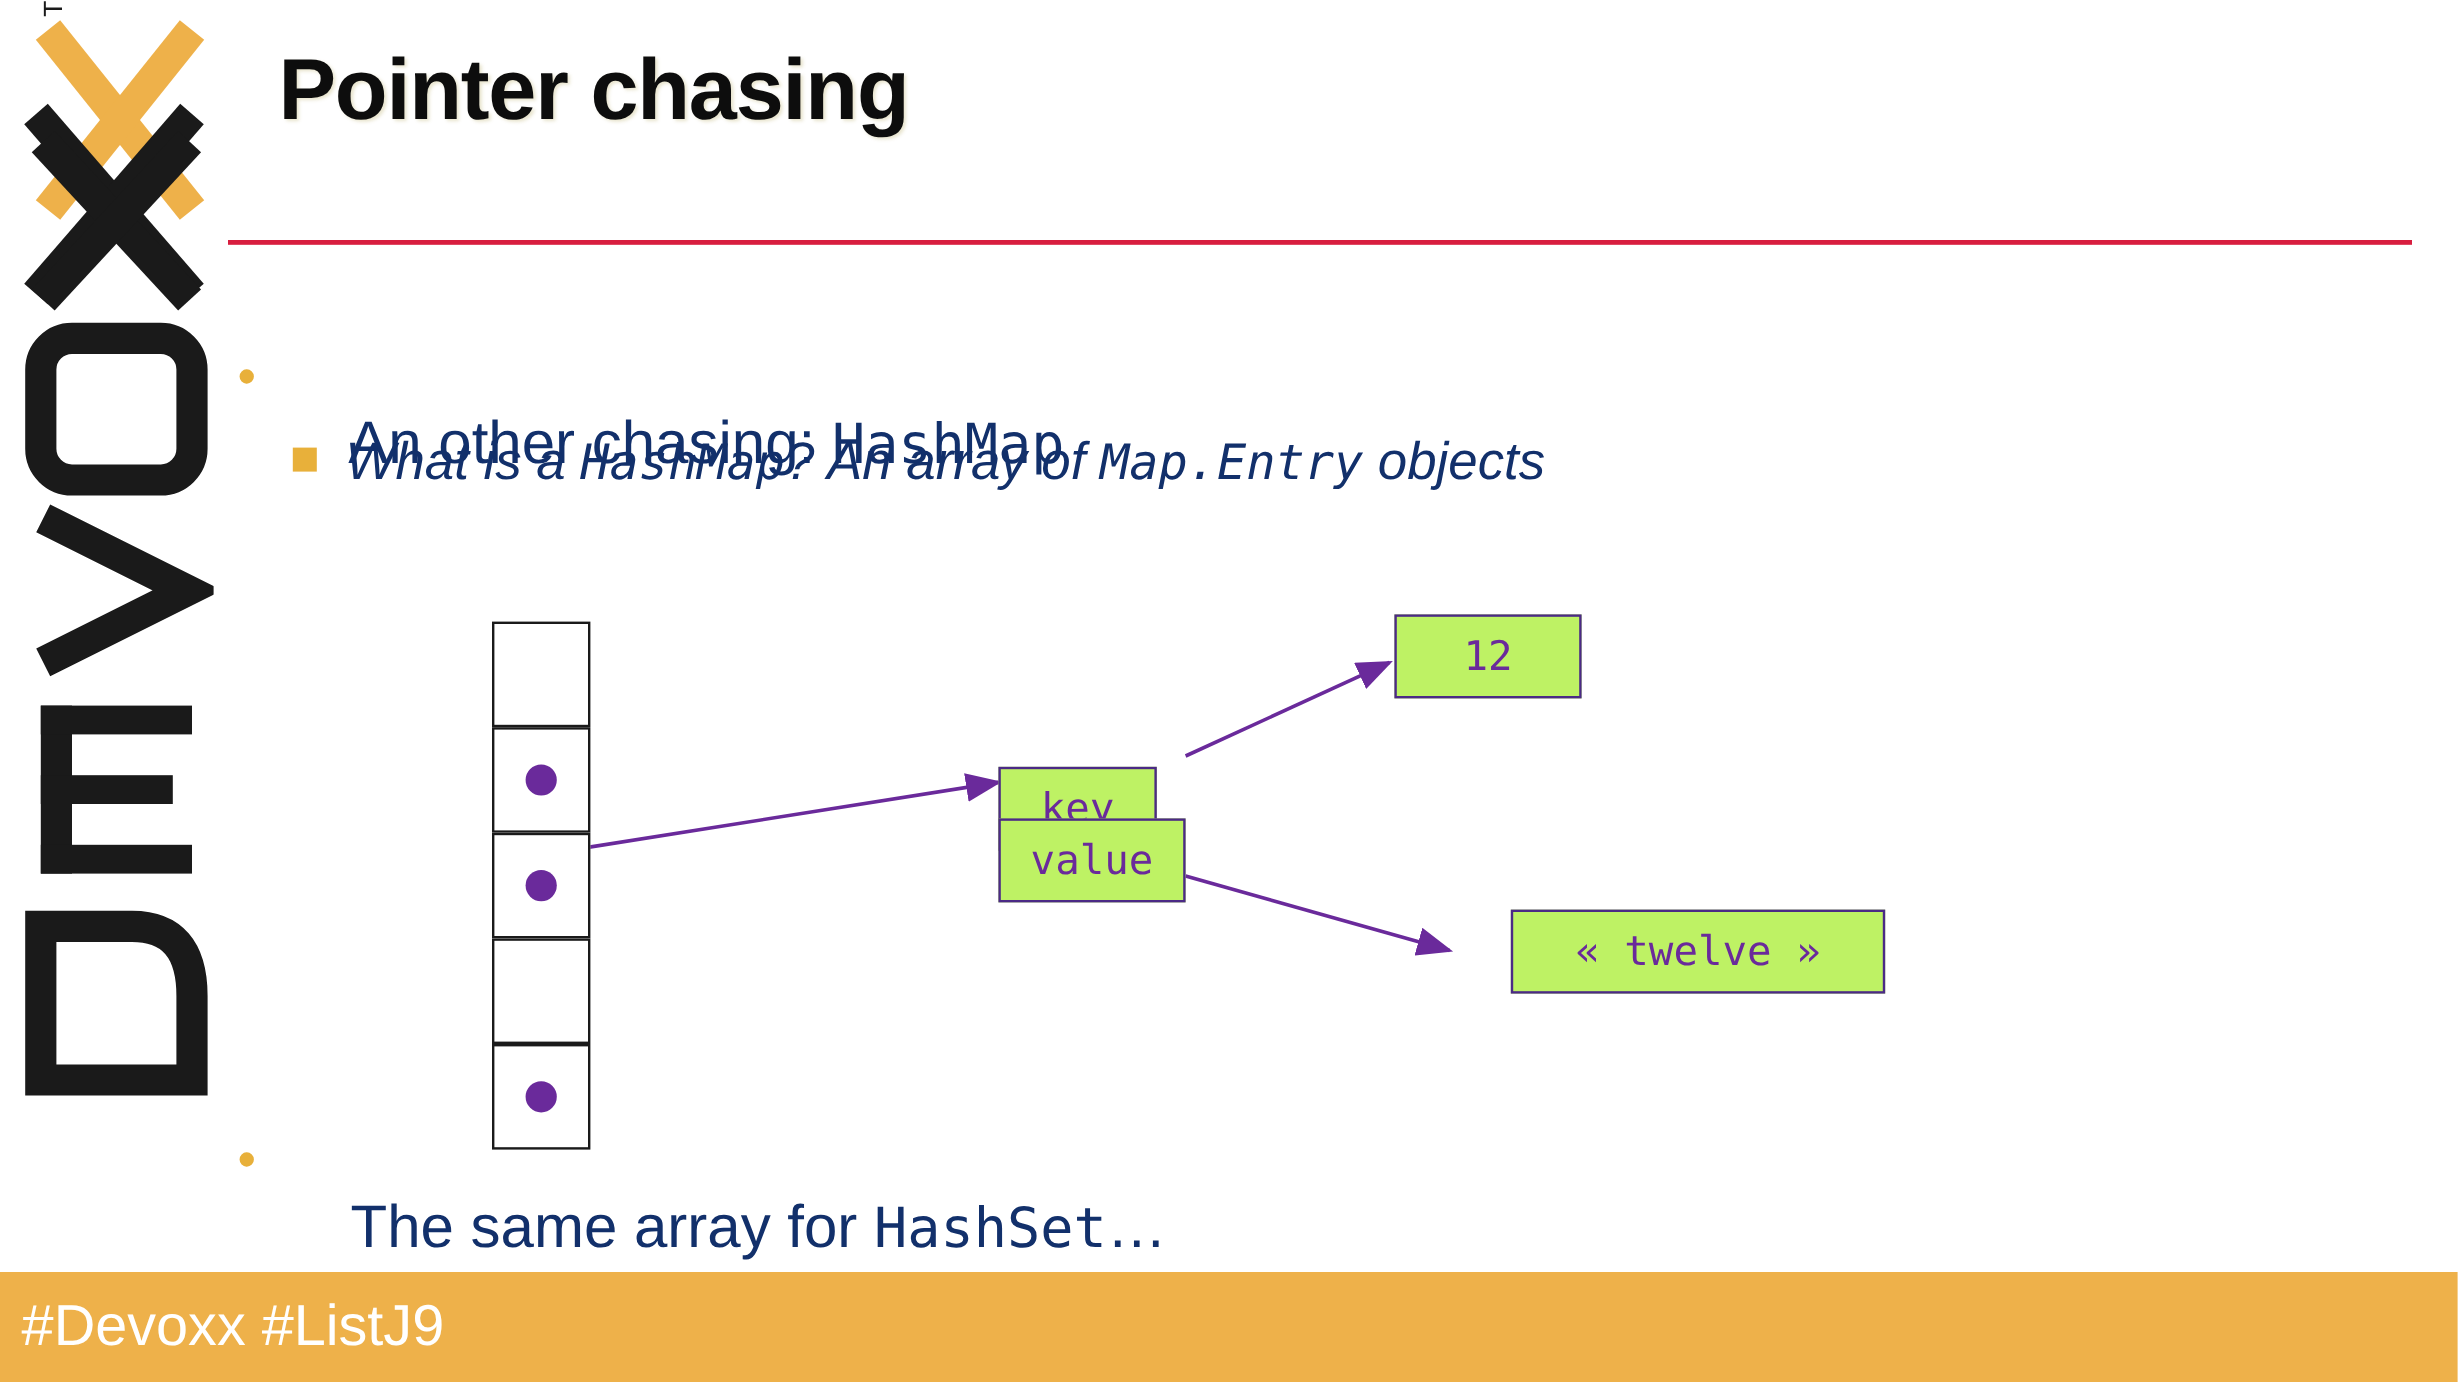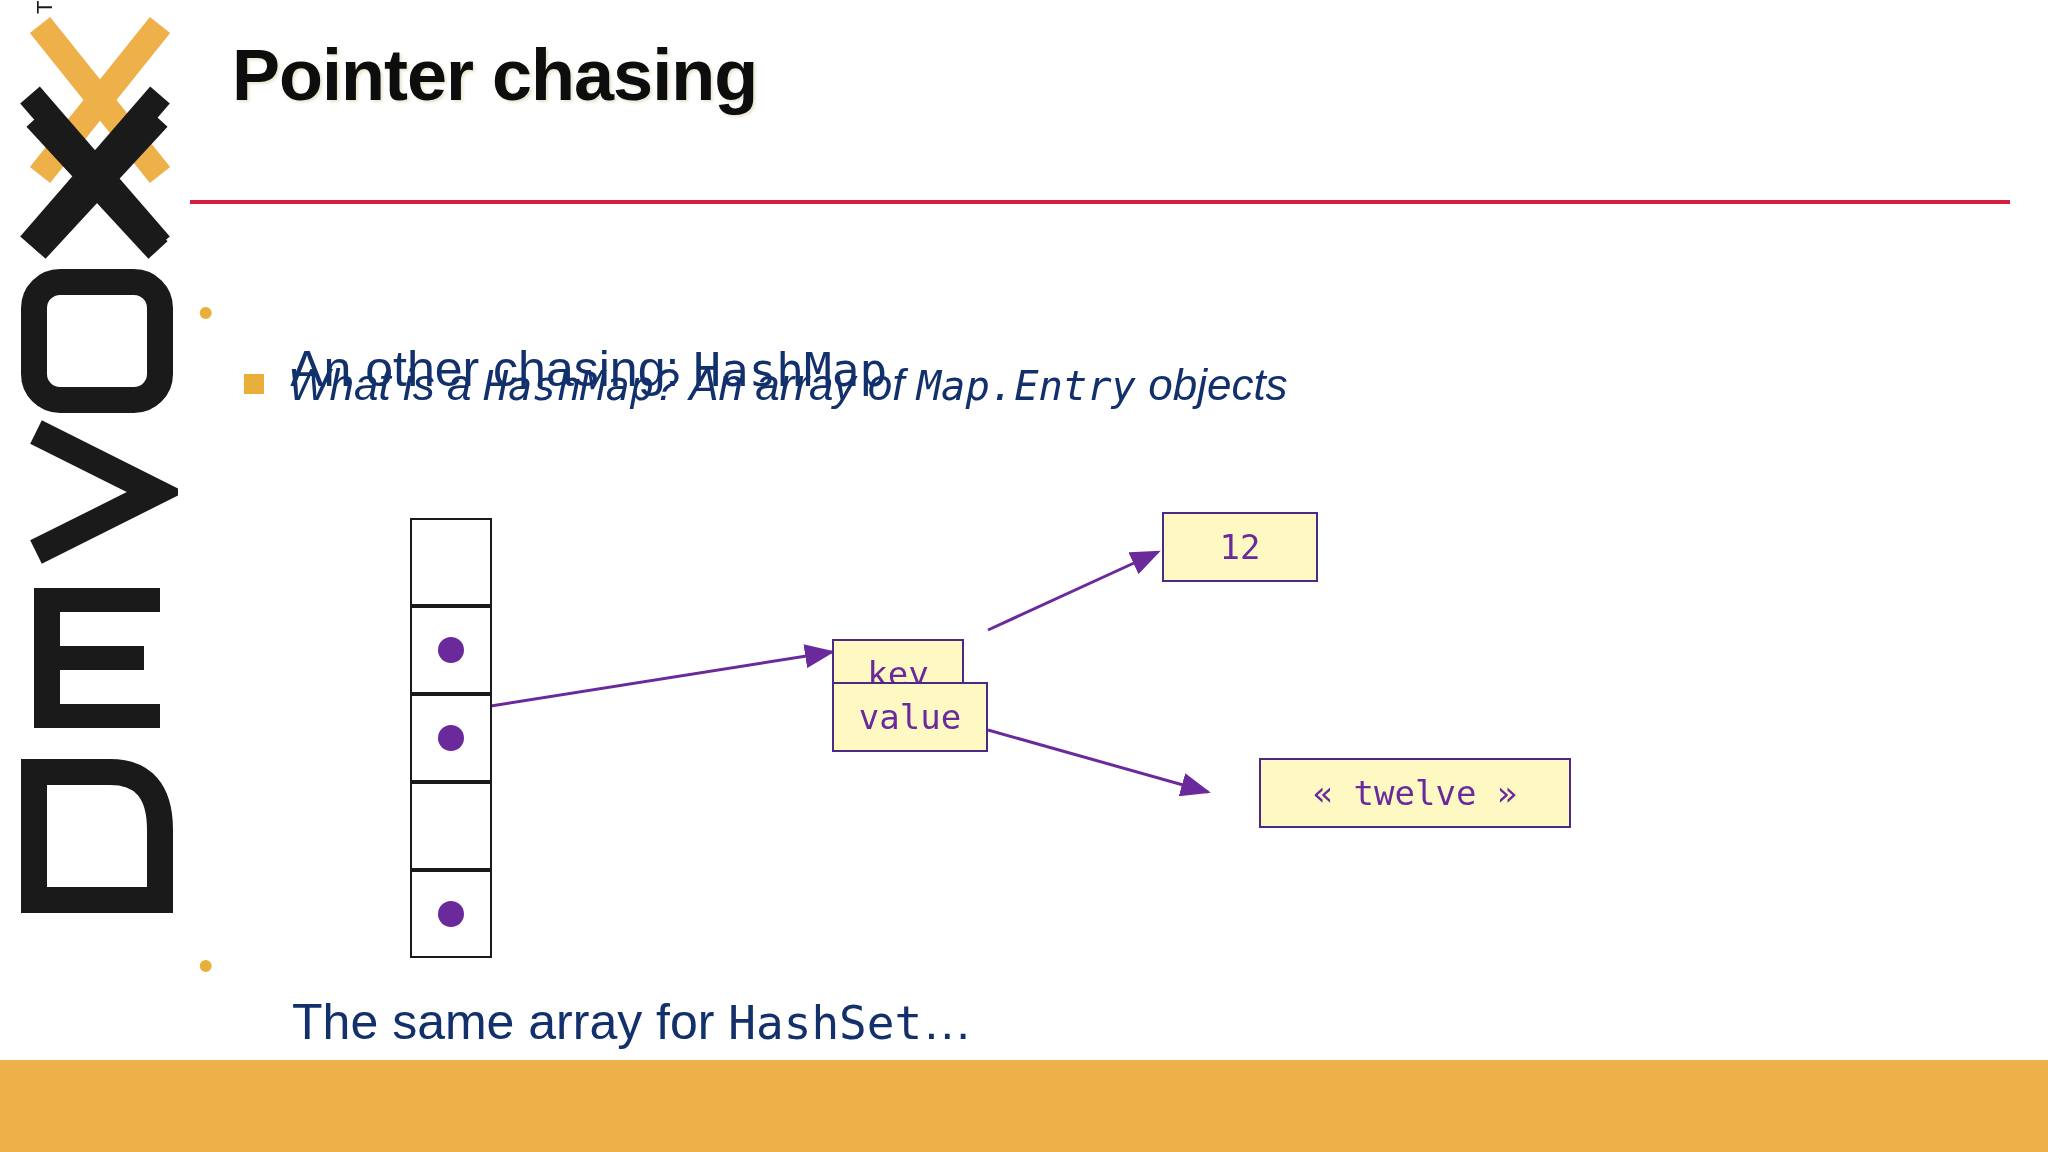--- a/index.html
+++ b/index.html
@@ -104,21 +104,21 @@
     position: absolute;
     width: 26px;
     height: 26px;
     border-radius: 50%;
     background: #6a2a9b;
   }
   .node-box {
     position: absolute;
     border: 2px solid #4b2a86;
     box-sizing: border-box;
-    background: #fef9c3;
+    background: #bef264;
     color: #6a2a9b;
     font-family: "DejaVu Sans Mono", "Liberation Mono", monospace;
     font-size: 34px;
     display: flex;
     align-items: center;
     justify-content: center;
   }
 
   
   .footer {
@@ -230,13 +230,14 @@
 <div class="node-box" style="left:1212px; top:758px; width:312px; height:70px;margin-left:47px;">« twelve »</div>
 
 <div class="bullet1" style="left:198px; top:935px;">
   <span class="dot">•</span>
   <span class="bullet1-text">
     <span>The same array for </span><span class="mono">HashSet</span><span>…</span>
   </span>
 </div>
 
 <div class="footer">
+  <div class="footer-left">#Devoxx #ListJ9</div>
 </div>
 
 </body></html>

